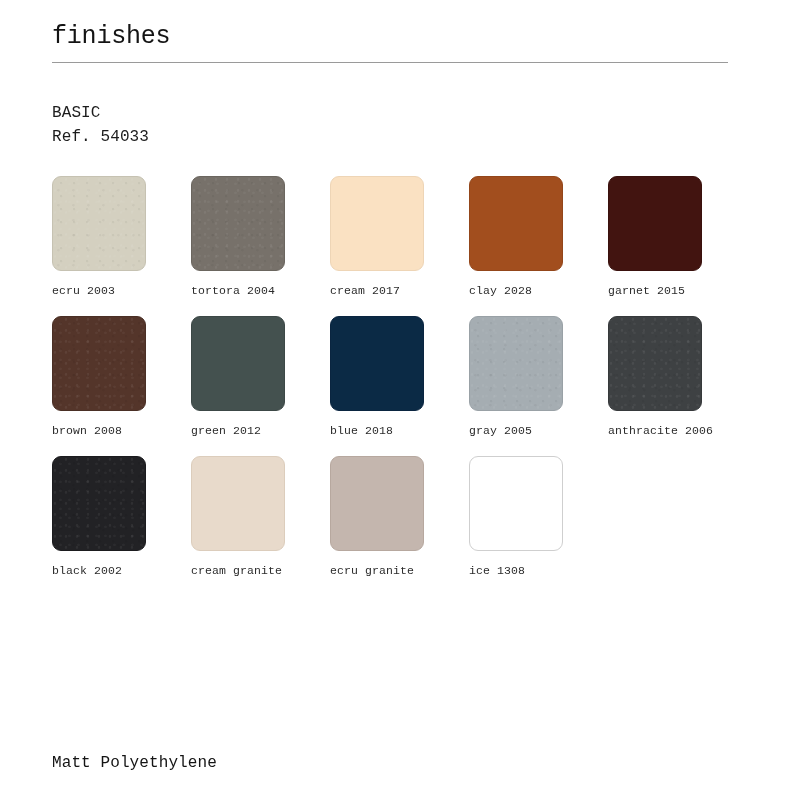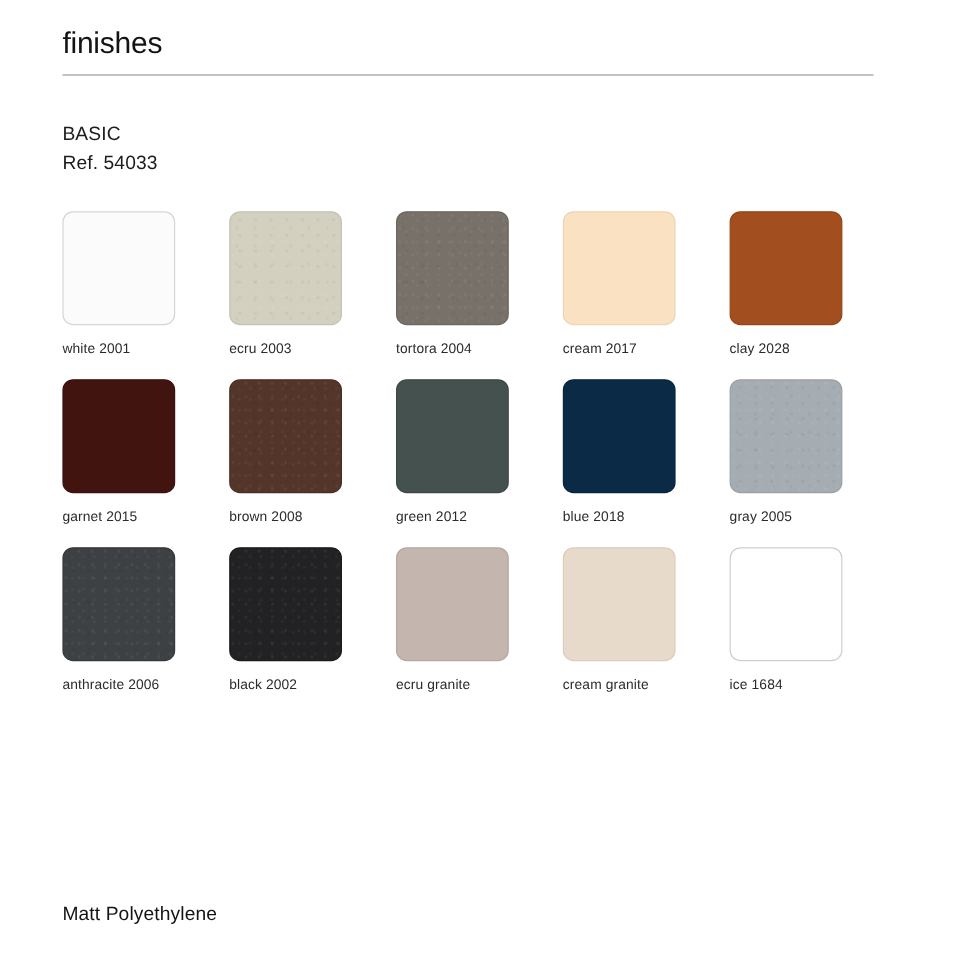--- a/index.html
+++ b/index.html
@@ -13,20 +13,21 @@
     font-family: "Liberation Sans", sans-serif;
     color: #1a1a1a;
     overflow: hidden;
   }
   .page {
     position: relative;
     width: 780px;
     height: 800px;
     box-sizing: border-box;
     padding: 0 52px;
+    font-family: Liberation Mono, monospace;
   }
   .page-title {
     font-size: 25px;
     font-weight: 400;
     line-height: 1;
     letter-spacing: -0.2px;
     color: #141414;
     padding-top: 24px;
     margin: 0;
   }
@@ -104,24 +105,20 @@
   <h1 class="page-title">finishes</h1>
   <hr class="title-rule">
 
   <div class="group-head">
     <div class="group-name">BASIC</div>
     <div class="group-ref">Ref. 54033</div>
   </div>
 
   <div class="swatch-grid">
       <div class="swatch-cell">
-        <div class="swatch-chip" style="background: rgb(251, 251, 251); border: 1px solid rgb(214, 214, 214);"></div>
-        <div class="swatch-label">white 2001</div>
-      </div>
-      <div class="swatch-cell">
         <div class="swatch-chip" style="background: rgb(212, 208, 192); border: 1px solid rgb(198, 194, 178);">
           <span class="grain"></span>
         </div>
         <div class="swatch-label">ecru 2003</div>
       </div>
       <div class="swatch-cell">
         <div class="swatch-chip" style="background: rgb(119, 113, 106); border: 1px solid rgb(107, 102, 95);">
           <span class="grain"></span>
         </div>
         <div class="swatch-label">tortora 2004</div>
@@ -164,28 +161,28 @@
         </div>
         <div class="swatch-label">anthracite 2006</div>
       </div>
       <div class="swatch-cell">
         <div class="swatch-chip" style="background: rgb(34, 34, 37); border: 1px solid rgb(27, 27, 30);">
           <span class="grain"></span>
         </div>
         <div class="swatch-label">black 2002</div>
       </div>
       <div class="swatch-cell">
+        <div class="swatch-chip" style="background: rgb(232, 218, 203); border: 1px solid rgb(220, 205, 188);"></div>
+        <div class="swatch-label">cream granite</div>
+      </div>
+      <div class="swatch-cell">
         <div class="swatch-chip" style="background: rgb(196, 182, 174); border: 1px solid rgb(183, 168, 159);"></div>
         <div class="swatch-label">ecru granite</div>
       </div>
       <div class="swatch-cell">
-        <div class="swatch-chip" style="background: rgb(232, 218, 203); border: 1px solid rgb(220, 205, 188);"></div>
-        <div class="swatch-label">cream granite</div>
-      </div>
-      <div class="swatch-cell">
         <div class="swatch-chip" style="background: rgb(255, 255, 255); border: 1px solid rgb(207, 207, 207);"></div>
-        <div class="swatch-label">ice 1684</div>
+        <div class="swatch-label">ice 1308</div>
       </div>
     </div>
 
   <div class="footer-note">Matt Polyethylene</div>
 
 </div>
 
 </body></html>

